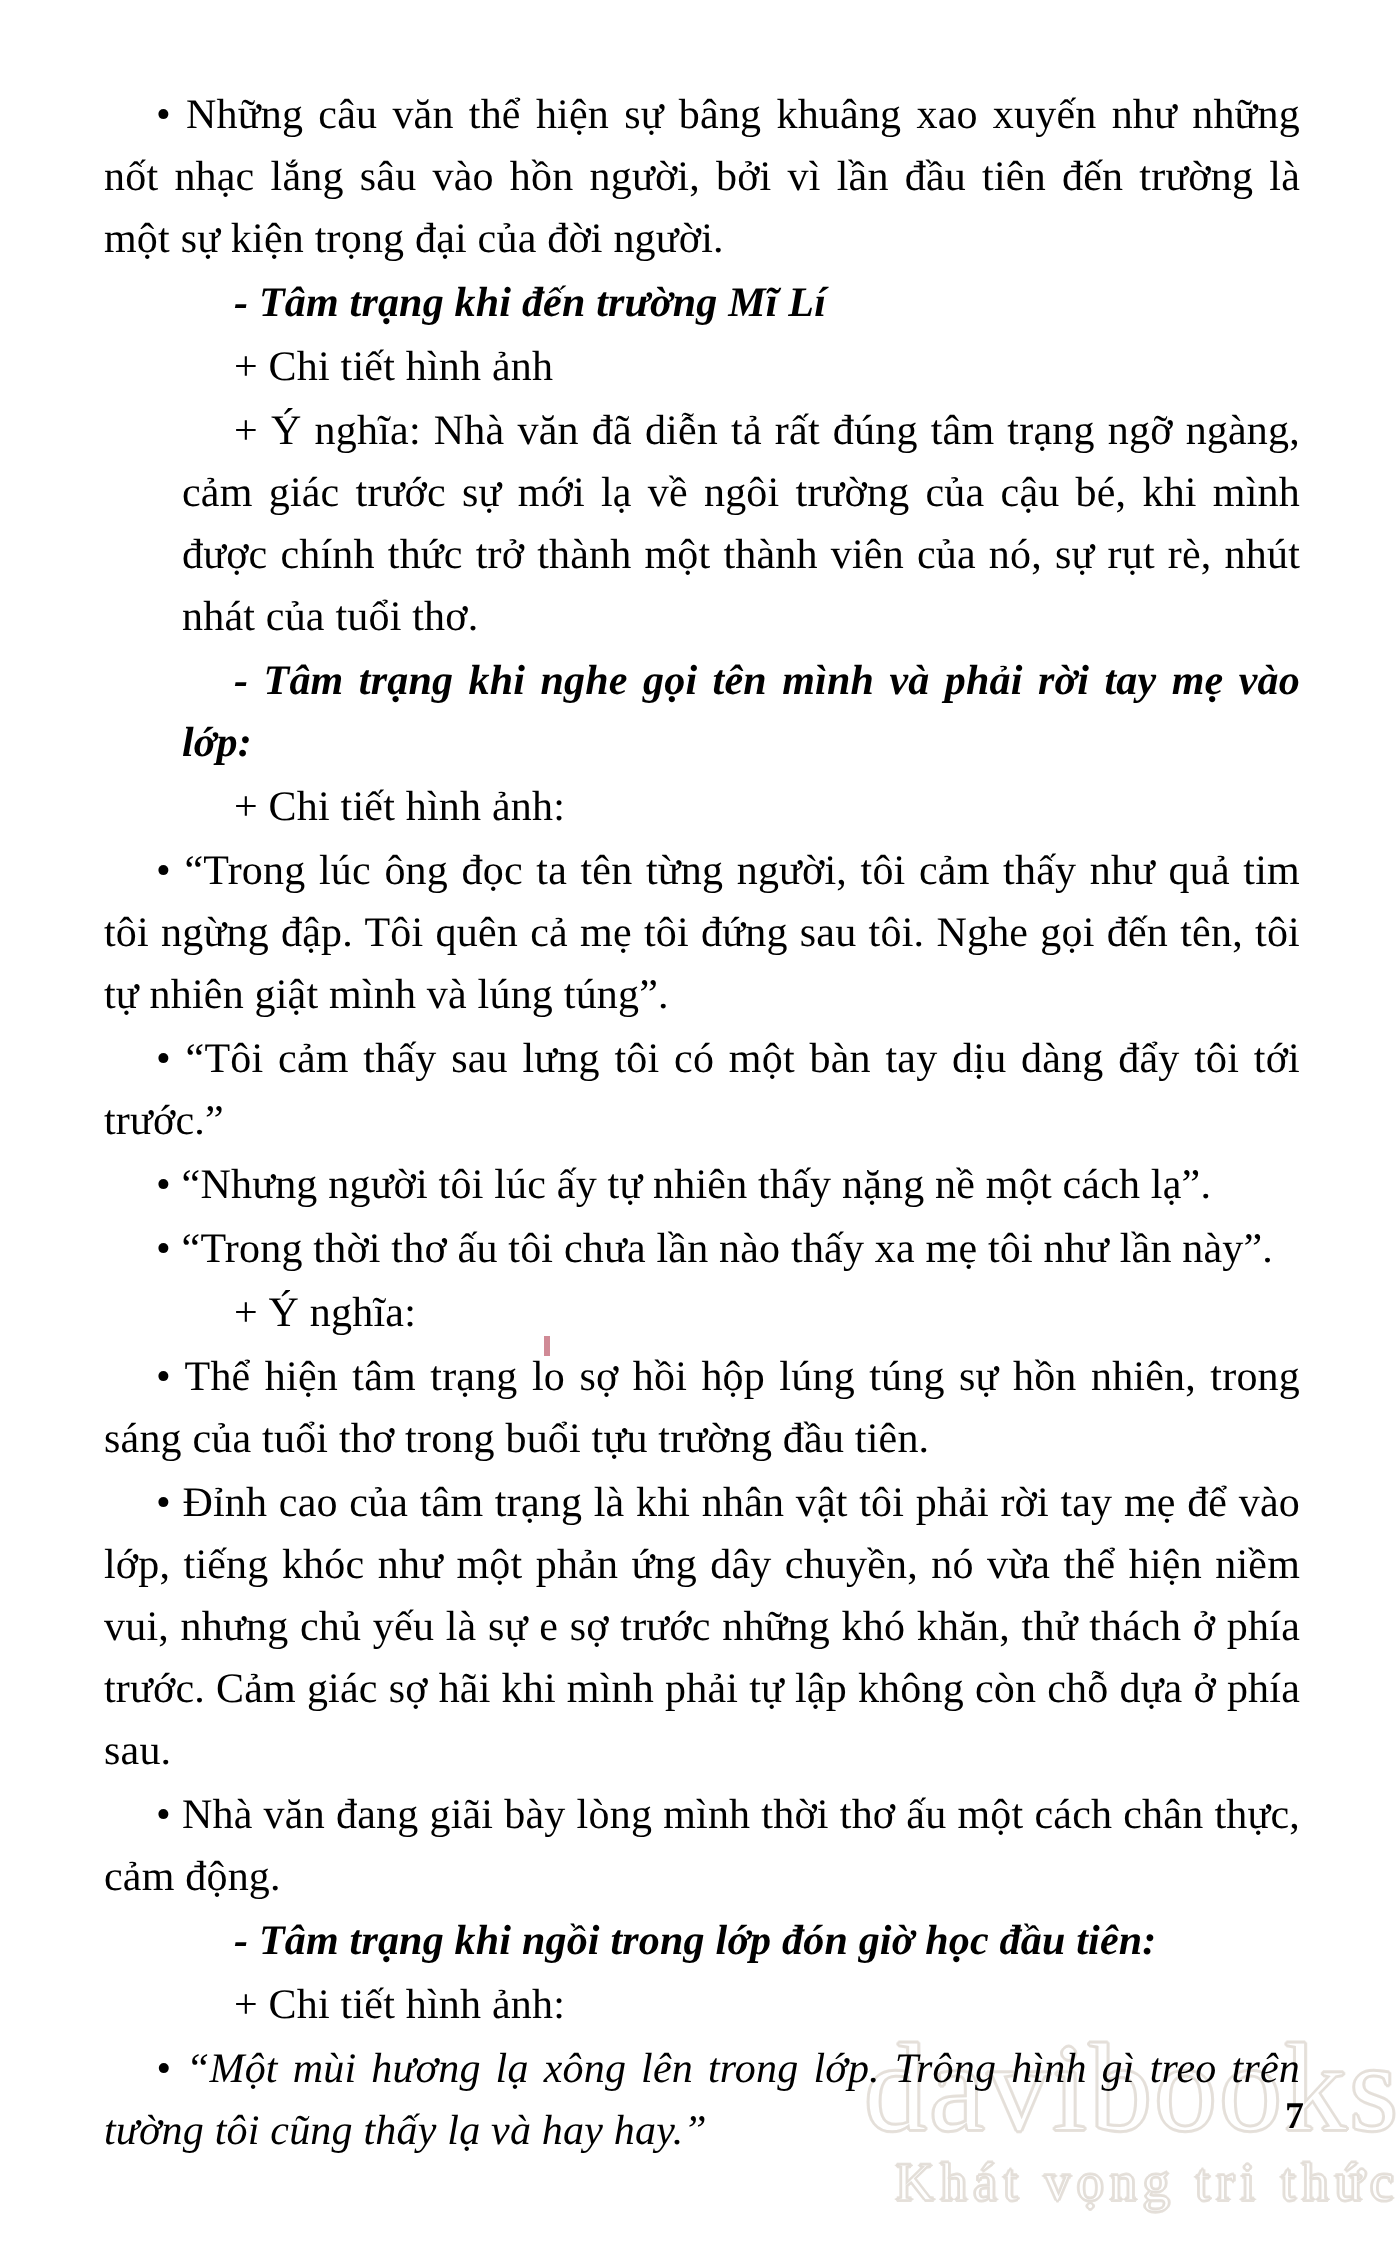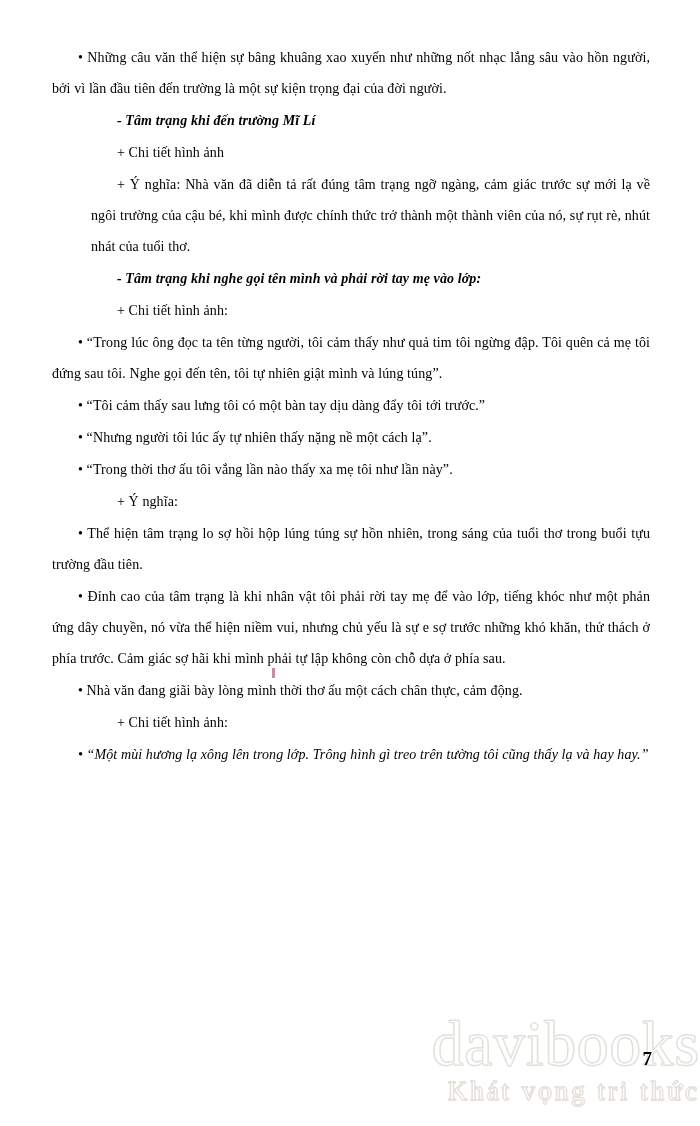--- a/index.html
+++ b/index.html
@@ -21,21 +21,21 @@
     height: 1126px;
     box-sizing: border-box;
     padding: 42px 50px 30px 52px;
   }
   .content {
     position: relative;
     z-index: 2;
   }
   p {
     margin: 0 0 1px 0;
-    font-size: 14px;
+    font-size: 21px;
     line-height: 31px;
     text-align: justify;
     text-justify: inter-word;
     letter-spacing: 0.1px;
   }
   .indent {
     text-indent: 26px;
     margin-left: 39px;
   }
   .bullet-para {
@@ -125,30 +125,31 @@
 
     <p class="indent">+ Chi tiết hình ảnh:</p>
 
     <p class="bullet-para">• “Trong lúc ông đọc ta tên từng người, tôi cảm thấy như quả tim tôi ngừng đập. Tôi quên cả mẹ tôi đứng sau tôi. Nghe gọi đến tên, tôi tự nhiên giật mình và lúng túng”.</p>
 
     <p class="bullet-para">• “Tôi cảm thấy sau lưng tôi có một bàn tay dịu dàng đẩy tôi tới trước.”</p>
 
     <p class="bullet-para">• “Nhưng người tôi lúc ấy tự nhiên thấy nặng nề một cách lạ”.</p>
 
 
-    <p class="bullet-para">• “Trong thời thơ ấu tôi vắng lần nào thấy xa mẹ tôi như lần này”.</p>
+    <p class="bullet-para">• “Trong thời thơ ấu tôi chưa lần nào thấy xa mẹ tôi như lần này”.</p>
 
     <p class="indent">+ Ý nghĩa:</p>
 
     <p class="bullet-para">• Thể hiện tâm trạng lo sợ hồi hộp lúng túng sự hồn nhiên, trong sáng của tuổi thơ trong buổi tựu trường đầu tiên.</p>
 
     <p class="bullet-para">• Đỉnh cao của tâm trạng là khi nhân vật tôi phải rời tay mẹ để vào lớp, tiếng khóc như một phản ứng dây chuyền, nó vừa thể hiện niềm vui, nhưng chủ yếu là sự e sợ trước những khó khăn, thử thách ở phía trước. Cảm giác sợ hãi khi mình phải tự lập không còn chỗ dựa ở phía sau.</p>
 
     <p class="bullet-para">• Nhà văn đang giãi bày lòng mình thời thơ ấu một cách chân thực, cảm động.</p>
 
+    <p class="indent bold-italic">- Tâm trạng khi ngồi trong lớp đón giờ học đầu tiên:</p>
 
     <p class="indent">+ Chi tiết hình ảnh:</p>
 
     <p class="bullet-para italic">• “Một mùi hương lạ xông lên trong lớp. Trông hình gì treo trên tường tôi cũng thấy lạ và hay hay.”</p>
 
   </div>
 
   <div class="dot-mark"></div>
 
   <div class="watermark">

